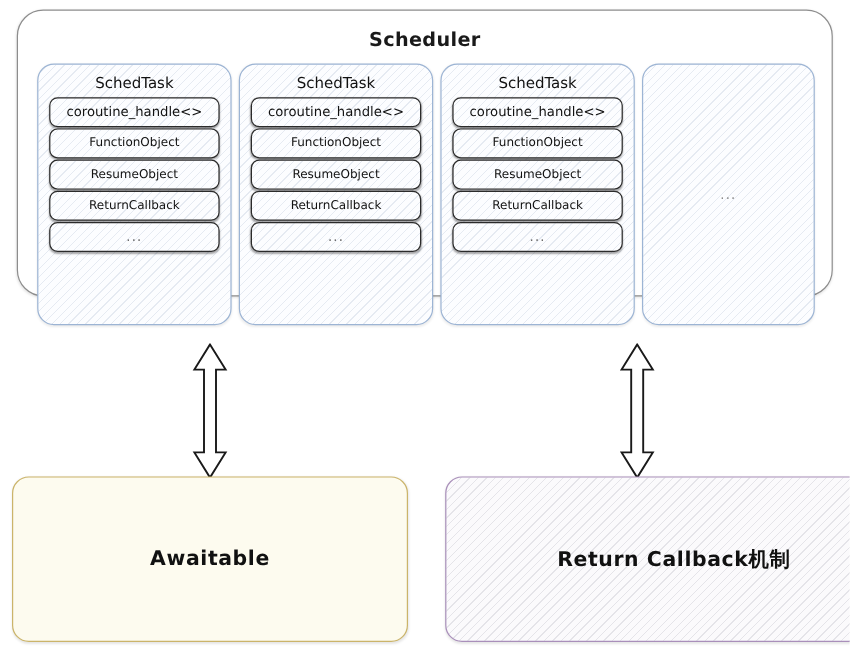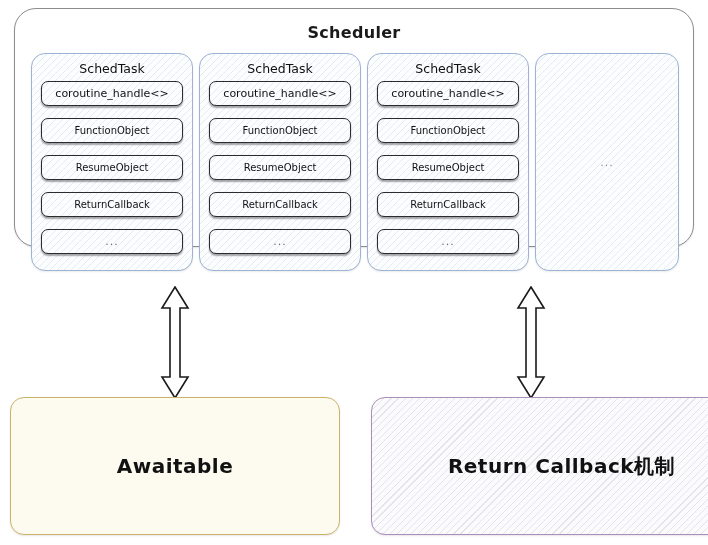--- a/index.html
+++ b/index.html
@@ -84,21 +84,21 @@
   .task-col-title {
     text-align: center;
     font-size: 12.5px;
     color: #111111;
     margin: 1px 0 5px 0;
     line-height: 15px;
   }
   .field-list {
     display: flex;
     flex-direction: column;
-    gap: 12px;
+    gap: 1px;
     flex: 1 1 auto;
   }
   .field {
     box-sizing: border-box;
     height: 25px;
     line-height: 23px;
     border: 1.3px solid #2b2b2b;
     border-radius: 7px;
     text-align: center;
     font-size: 10px;
@@ -132,21 +132,21 @@
   }
 
   
   .bottom-box {
     position: absolute;
     box-sizing: border-box;
     border-radius: 14px;
     display: flex;
     align-items: center;
     justify-content: center;
-    font-size: 20px;
+    font-size: 17px;
     font-weight: 700;
     color: #111111;
     letter-spacing: 0.5px;
     box-shadow: 0 1px 2px rgba(0,0,0,0.10);
   }
   .awaitable-box {
     left: 10px;
     top: 397px;
     width: 330px;
     height: 138px;

